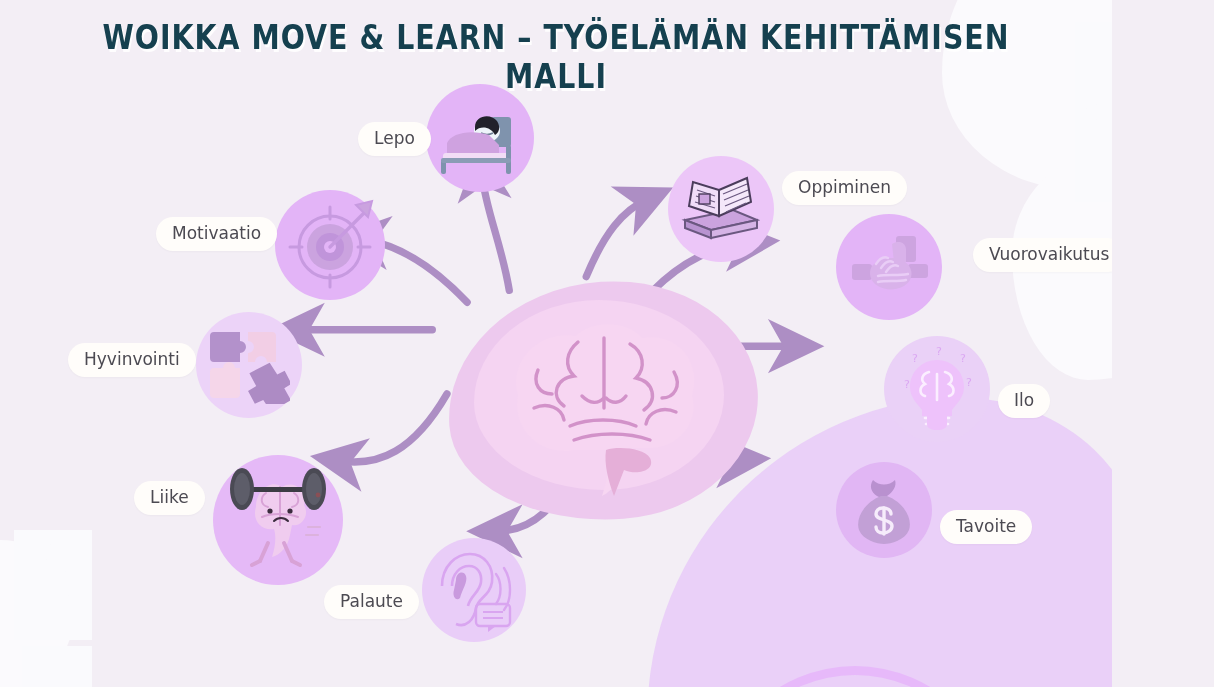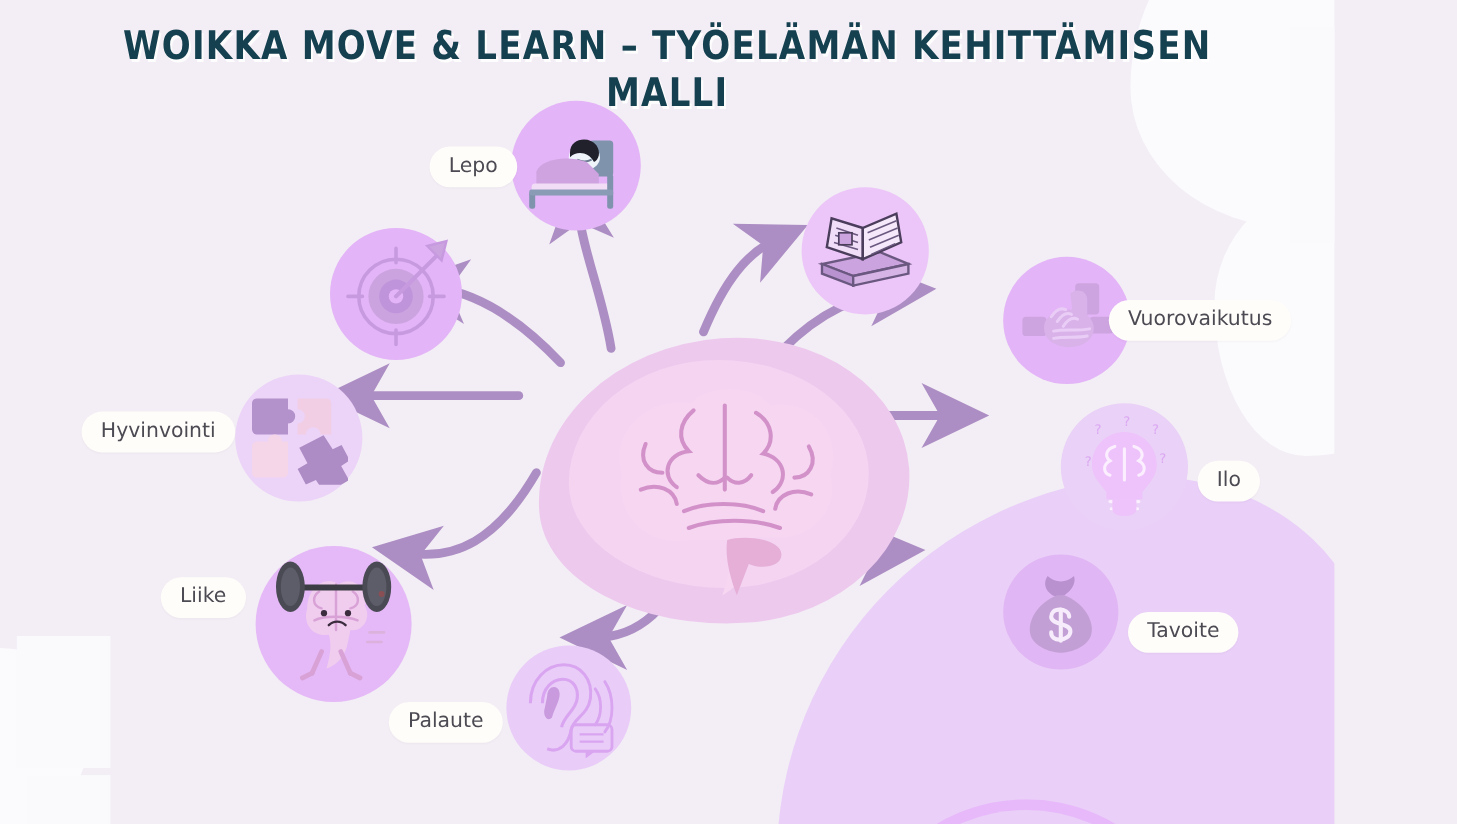--- a/index.html
+++ b/index.html
@@ -260,39 +260,40 @@
           <path d="M47 28 L71 18"></path>
           <path d="M48 34 L72 24"></path>
           <path d="M49 40 L69 31"></path>
         <path d="M20 18 L38 24"></path>
           <path d="M19 24 L38 30"></path>
           <path d="M18 30 L38 36"></path>
       </g>
       <rect x="22" y="22" width="11" height="10" fill="#cba3de" stroke="#4b3d5c" stroke-width="1.4"></rect>
     </svg>
   </div>
+  <div class="pill" style="left:782px; top:171px;">Oppiminen</div>
 
   <div class="node" style="left:836px; top:214px; width:106px; height:106px; background:#e3b4f7;">
     <svg width="82" height="74" viewBox="0 0 82 74">
       <rect x="48" y="6" width="20" height="26" rx="3" fill="#cda4e0"></rect>
       <rect x="4" y="34" width="20" height="16" rx="3" fill="#cda4e0"></rect>
       <rect x="60" y="34" width="20" height="14" rx="3" fill="#cda4e0"></rect>
       <path d="M24 36 C32 28 46 26 54 30 C62 34 66 42 62 50 C56 60 40 62 30 56 C22 52 20 42 24 36 Z" fill="#d9b2ea"></path>
       <g stroke="#e9cdf6" stroke-width="2.4" fill="none" stroke-linecap="round">
         <path d="M28 34 C32 28 36 26 40 28"></path>
         <path d="M33 38 C37 32 41 30 45 32"></path>
         <path d="M38 42 C42 36 46 34 50 36"></path>
         <path d="M30 46 C38 44 50 46 60 44"></path>
         <path d="M30 52 C38 50 50 52 58 50"></path>
         <path d="M46 14 C54 16 58 24 54 30"></path>
       </g>
       <path d="M44 14 C50 10 58 12 58 20 L58 32 L46 32 Z" fill="#d9b2ea"></path>
     </svg>
   </div>
-  <div class="pill" style="left:924px; top:238px;margin-top:12px;">Vuorovaikutus</div>
+  <div class="pill" style="left:973px; top:238px;">Vuorovaikutus</div>
 
   <div class="node" style="left:884px; top:336px; width:106px; height:106px; background:#ead1f7;">
     <svg width="86" height="86" viewBox="0 0 86 86">
       <path d="M43 14 C58 14 70 26 70 41 C70 52 62 58 58 64 L58 70 L28 70 L28 64 C24 58 16 52 16 41 C16 26 28 14 43 14 Z" fill="#eec2fb"></path>
       <g stroke="#fbeeff" stroke-width="2.6" fill="none" stroke-linecap="round">
         <path d="M43 28 L43 54"></path>
         <path d="M35 26 C28 28 26 34 31 38 C25 41 25 48 31 50"></path>
         <path d="M51 26 C58 28 60 34 55 38 C61 41 61 48 55 50"></path>
         <path d="M31 72 L55 72"></path>
           <path d="M32 78 L54 78"></path>
@@ -393,14 +394,15 @@
       <g stroke="#c79ae0" stroke-width="3" stroke-linecap="round">
         <path d="M50 12 L50 24"></path>
           <path d="M50 80 L50 92"></path>
         <path d="M10 52 L22 52"></path>
           <path d="M78 52 L90 52"></path>
       </g>
       <path d="M50 52 L84 18" stroke="#c79ae0" stroke-width="3.4" stroke-linecap="round"></path>
       <path d="M76 10 L92 6 L88 22 Z" fill="#cba3df" stroke="#c79ae0" stroke-width="2"></path>
     </svg>
   </div>
+  <div class="pill" style="left:156px; top:217px;">Motivaatio</div>
 
 </div>
 
 </body></html>

